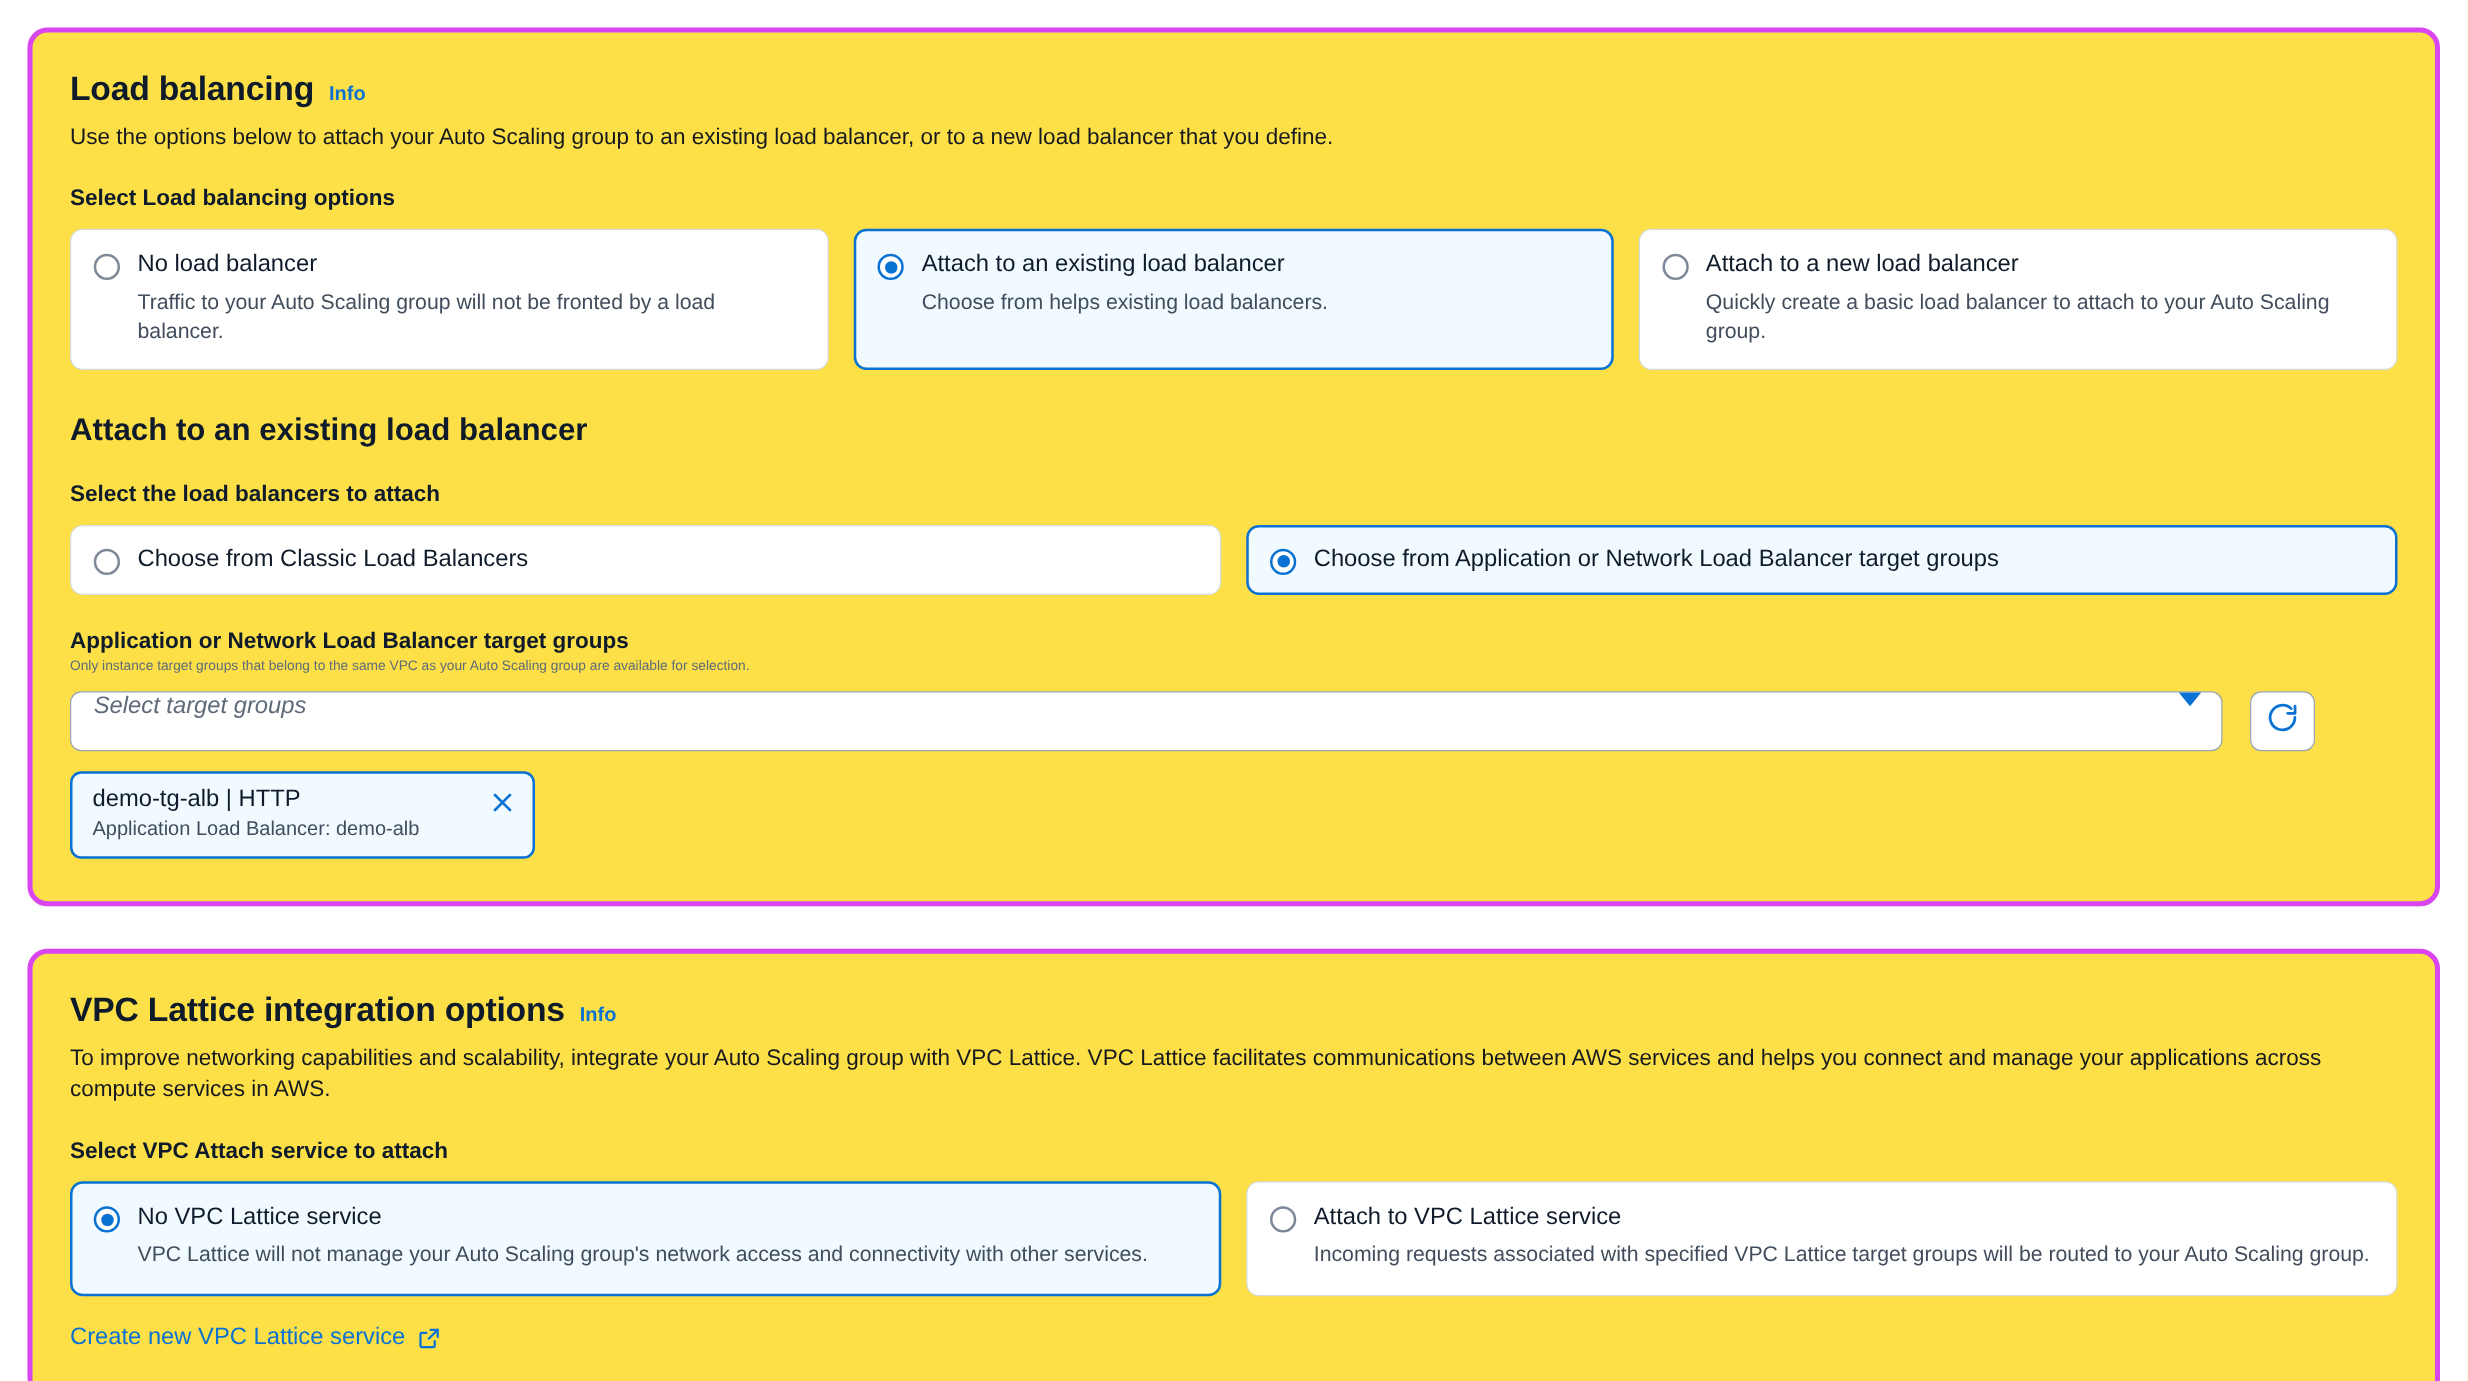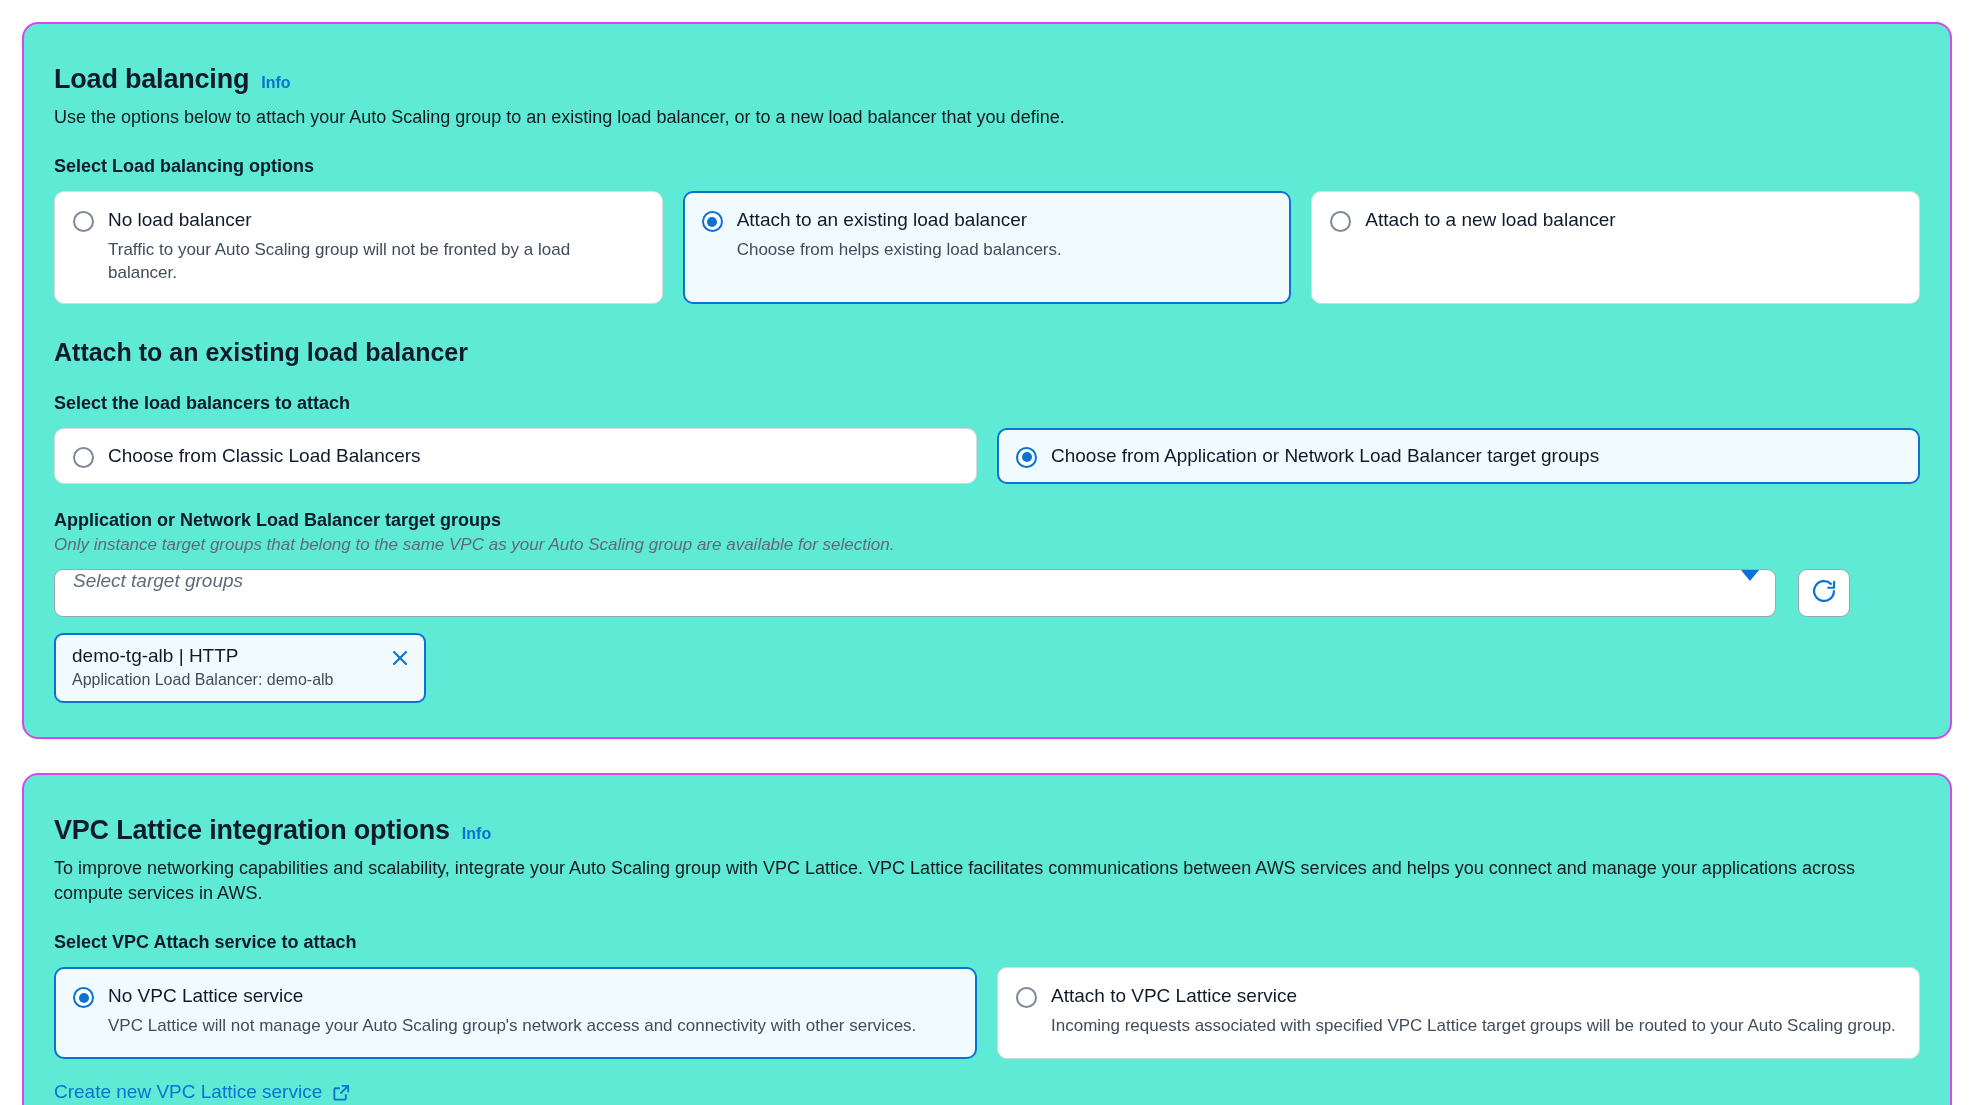--- a/index.html
+++ b/index.html
@@ -12,24 +12,24 @@
   }
   body {
     width: 1974px;
     min-height: 1105px;
     position: relative;
   }
   .page {
     padding: 22px 22px 0 22px;
   }
   .panel {
-    border: 2px solid #d946ef;
+    border: 4px solid #d946ef;
     border-radius: 16px;
-    background: #5eead4;
-    padding: 40px 30px 34px 30px;
+    background: #fde047;
+    padding: 30px 30px 34px 30px;
     box-shadow: 0 1px 1px rgba(0,0,0,0.03);
   }
   .panel + .panel { margin-top: 34px; }
 
   .panel-title-row {
     display: flex;
     align-items: baseline;
     gap: 12px;
   }
   .panel-title {
@@ -53,23 +53,22 @@
   }
 
   .field-label {
     margin-top: 26px;
     font-size: 18px;
     font-weight: bold;
     color: #0f1b2a;
   }
   .field-sublabel {
     margin-top: 4px;
-    font-size: 17px;
+    font-size: 11px;
     color: #5f6b7a;
-    font-style: italic;
   }
 
   
   .tiles {
     display: flex;
     gap: 20px;
     margin-top: 14px;
   }
   .tile {
     flex: 1 1 0;
@@ -272,20 +271,21 @@
         <span class="tile-body">
           <span class="tile-title" style="display:block">Attach to an existing load balancer</span>
           <span class="tile-desc" style="display:block">Choose from helps existing load balancers.</span>
         </span>
       </div>
 
       <div class="tile">
         <span class="radio"></span>
         <span class="tile-body">
           <span class="tile-title" style="display:block">Attach to a new load balancer</span>
+          <span class="tile-desc" style="display:block">Quickly create a basic load balancer to attach to your Auto Scaling group.</span>
         </span>
       </div>
     </div>
 
     <div class="section-heading">Attach to an existing load balancer</div>
 
     <div class="field-label">Select the load balancers to attach</div>
 
     <div class="pills">
       <div class="pill">

